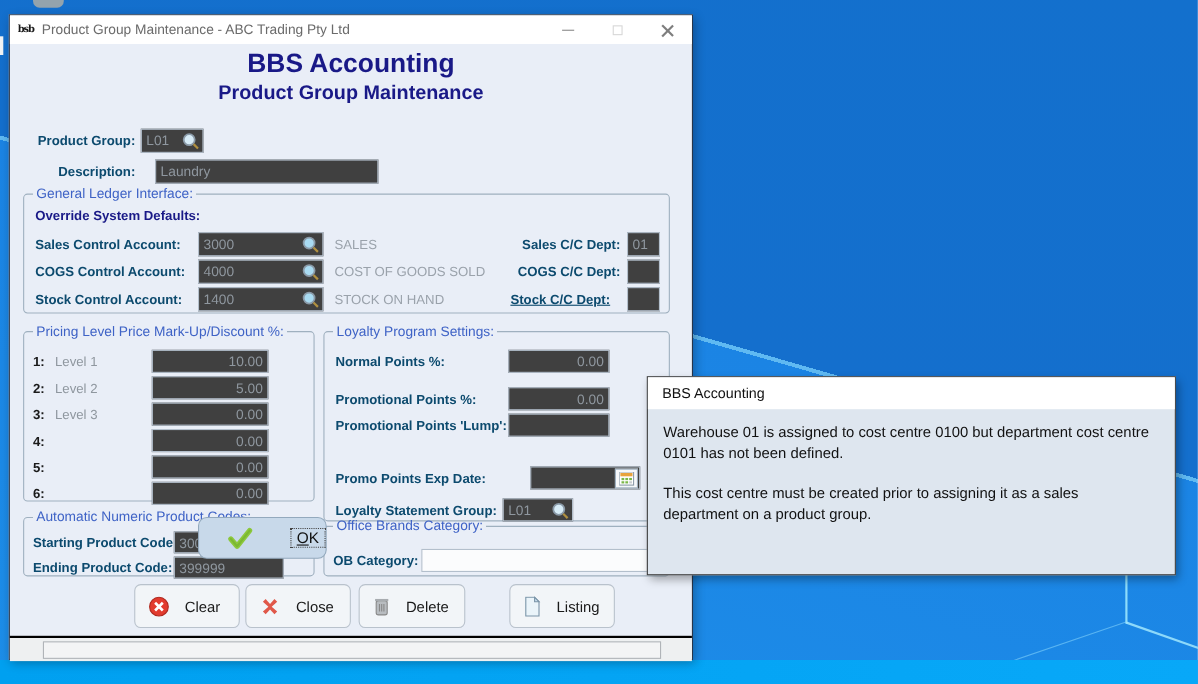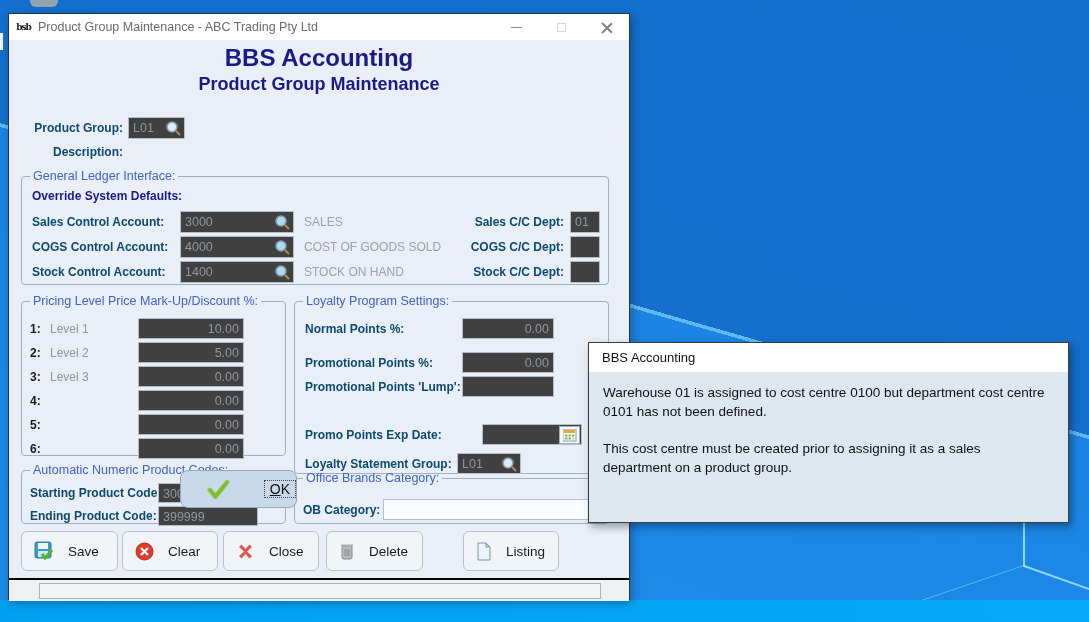--- a/index.html
+++ b/index.html
@@ -122,20 +122,23 @@
         <svg width="17" height="17" viewBox="0 0 17 17">
           <circle cx="7" cy="7" r="5" fill="#d7ecf7" stroke="#8a9aa8" stroke-width="1.6"></circle>
           <line x1="11" y1="11" x2="15" y2="15" stroke="#b09040" stroke-width="2"></line>
         </svg>
       </button>
     </div>
   </div>
 
   <div class="row-abs" style="left:8px; top:131px;">
     <span class="lbl" style="display:inline-block;width:106px;text-align:right;">Description:</span>
+    <div class="field" style="margin-left:18px;width:203px;">
+      <span>Laundry</span>
+    </div>
   </div>
 
   <fieldset class="grp" style="left:12px; top:155px; width:588px; height:116px;">
     <legend>General Ledger Interface:</legend>
     <div class="lbl" style="position:absolute;left:10px;top:6px;color:#191987;">Override System Defaults:</div>
 
     <div class="row-abs" style="left:10px; top:28px;">
       <span class="lbl" style="width:148px;">Sales Control Account:</span>
       <div class="field" style="width:114px;">
         <span>3000</span>
@@ -182,21 +185,21 @@
         <button class="mag-btn">
           <svg width="17" height="17" viewBox="0 0 17 17">
             <circle cx="7" cy="7" r="5" fill="#a9dbf2" stroke="#8a9aa8" stroke-width="1.6"></circle>
             <line x1="11" y1="11" x2="15" y2="15" stroke="#b09040" stroke-width="2"></line>
           </svg>
         </button>
       </div>
       <span class="graydesc" style="margin-left:10px;">STOCK ON HAND</span>
     </div>
     <div class="row-abs" style="left:442px; top:78px;">
-      <span class="lbl" style="display:inline-block;width:100px;text-align:right;">Stock C/C Dept:</span>
+      <span class="lbl" style="display:inline-block;width:100px;text-align:left;text-decoration:underline;">Stock C/C Dept:</span>
       <div class="field" style="margin-left:6px;width:30px;">
         <span></span>
       </div>
     </div>
   </fieldset>
 
   <fieldset class="grp" style="left:12px; top:280px; width:265px; height:162px;">
     <legend>Pricing Level Price Mark-Up/Discount %:</legend>
     <div class="row-abs" style="left:8px; top:10px;">
       <span class="p-num">1:</span>
@@ -289,29 +292,20 @@
   </fieldset>
 
   <fieldset class="grp" style="left:285px; top:457px; width:315px; height:53px;">
     <legend>Office Brands Category:</legend>
     <div class="row-abs" style="left:8px; top:14px;">
       <span class="lbl" style="width:80px;">OB Category:</span>
       <div class="field" style="width:218px;height:21px;background:#fbfcfd;"><span></span></div>
     </div>
   </fieldset>
 
-  <button class="action-btn" style="left:12px; width:97px;">
-    <svg width="20" height="20" viewBox="0 0 20 20">
-      <rect x="1" y="1" width="16" height="16" rx="2" fill="#3e9bc8" stroke="#2a7aa0"></rect>
-      <rect x="4" y="2" width="10" height="6" fill="#eef6fa"></rect>
-      <rect x="4" y="10" width="10" height="6" fill="#cfe6f2"></rect>
-      <path d="M8 13 L11 17 L18 9" fill="none" stroke="#58b428" stroke-width="3"></path>
-    </svg>
-    <span>Save</span>
-  </button>
 
   <button class="action-btn" style="left:113px; width:96px;">
     <svg width="19" height="19" viewBox="0 0 19 19">
       <circle cx="9.5" cy="9.5" r="8.5" fill="#e23b2e" stroke="#b02a20"></circle>
       <path d="M6 6 L13 13 M13 6 L6 13" stroke="#fff" stroke-width="2.4"></path>
     </svg>
     <span>Clear</span>
   </button>
 
   <button class="action-btn" style="left:214px; width:96px;">

